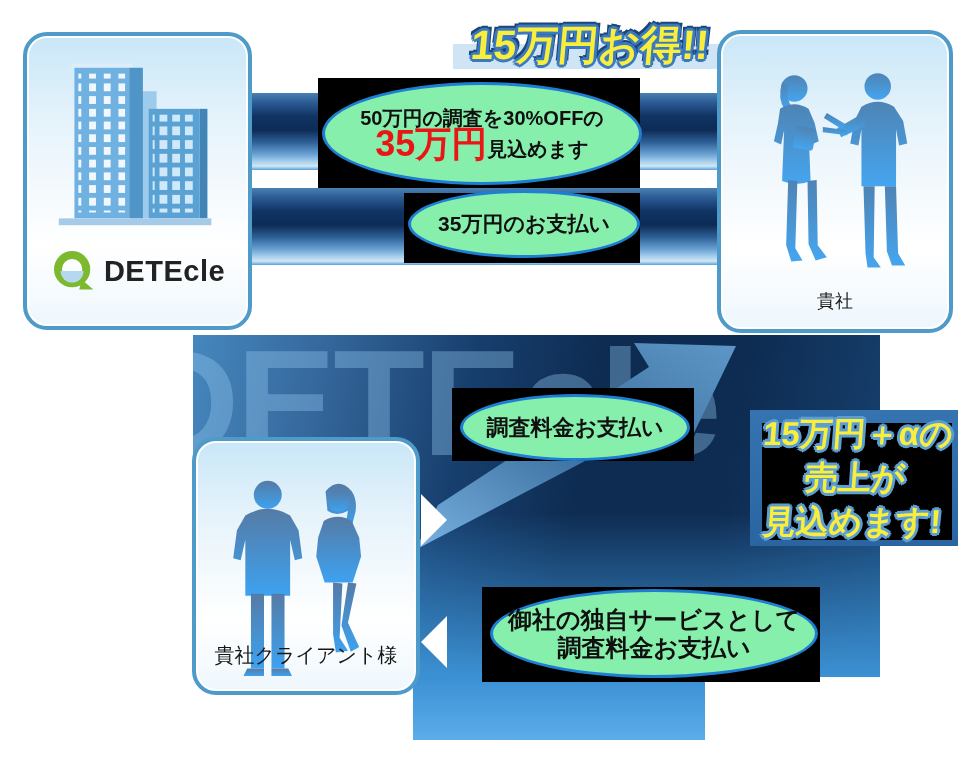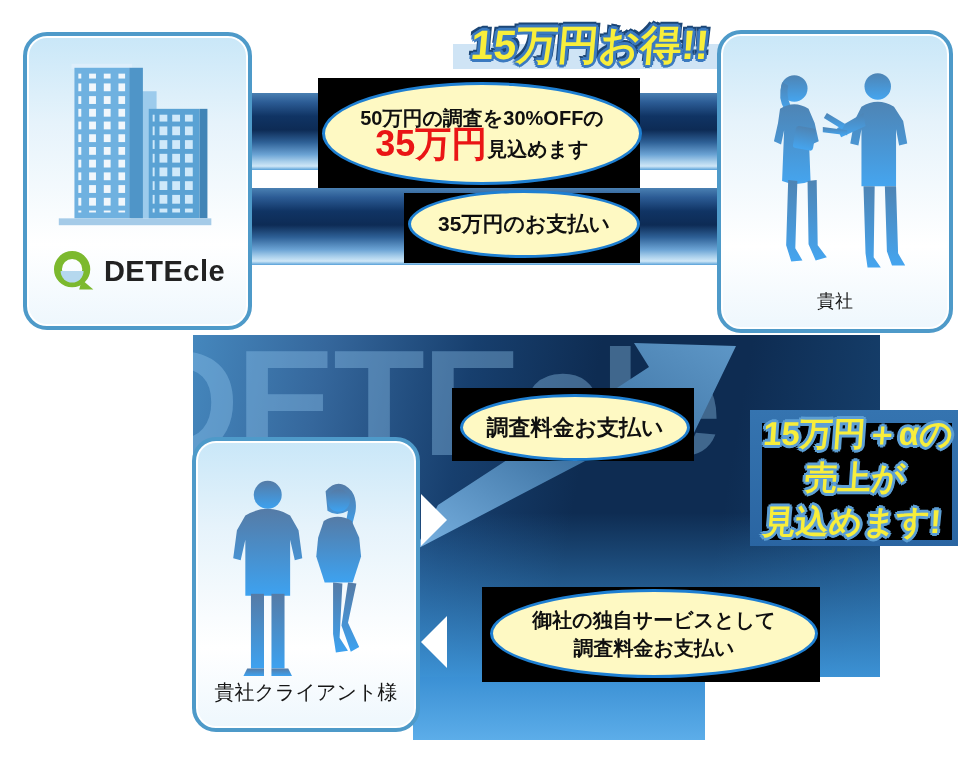--- a/index.html
+++ b/index.html
@@ -30,29 +30,29 @@
   }
   #bar1{top:93px;} #bar2{top:188px;}
   
   .bb{position:absolute;background:#000;z-index:3;}
   #bb1{left:318px;top:78px;width:322px;height:110px;}
   #bb2{left:404px;top:193px;width:236px;height:70px;}
   #bb3{left:452px;top:388px;width:242px;height:73px;}
   #bb4{left:482px;top:587px;width:338px;height:95px;}
   
   .bubble{
-    position:absolute;background:#fef9c3;border:3px solid #1e7fd2;border-radius:50%;
+    position:absolute;background:#86efac;border:3px solid #1e7fd2;border-radius:50%;
     display:flex;flex-direction:column;justify-content:center;align-items:center;
     z-index:4;font-weight:bold;color:#101010;text-align:center;box-sizing:border-box;
   }
   #e1{left:322px;top:82px;width:320px;height:103px;font-size:20px;line-height:26px;}
   #e1 .price{color:#ea1515;font-size:36px;}
   #e2{left:408px;top:190px;width:232px;height:68px;font-size:21px;}
   #e3{left:460px;top:394px;width:230px;height:67px;font-size:22px;}
-  #e4{left:490px;top:589px;width:328px;height:89px;font-size:20px;line-height:28px;}
+  #e4{left:490px;top:589px;width:328px;height:89px;font-size:24px;line-height:28px;}
   
   .toku-band{position:absolute;left:453px;top:44px;width:270px;height:25px;background:#cfe4f5;z-index:2;}
   .toku-text{
     position:absolute;left:471px;top:18px;z-index:6;font-size:41px;font-weight:bold;color:#f8ee3b;
     transform:skewX(-5deg);white-space:nowrap;
     text-shadow:-3px 0 #3b7ac0,3px 0 #3b7ac0,0 -3px #3b7ac0,0 3px #3b7ac0,
       -2px -2px #3b7ac0,2px -2px #3b7ac0,-2px 2px #3b7ac0,2px 2px #3b7ac0,
       0 -5px #1c4676,4px -4px #1c4676,-4px -4px #1c4676;
   }
   .profit-blue{position:absolute;left:750px;top:410px;width:208px;height:136px;z-index:3;
@@ -70,21 +70,21 @@
   #notch-left{left:421px;top:616px;clip-path:polygon(100% 0,0 50%,100% 100%);}
   
   .card{
     position:absolute;box-sizing:border-box;border:4px solid #4e9ac9;border-radius:24px;z-index:7;
     background:linear-gradient(180deg,#c9e7f8 0%,#e6f3fb 30%,#ffffff 72%,#eef7fd 100%);
     box-shadow:inset 0 0 0 2px #fff;
     display:flex;flex-direction:column;align-items:center;
   }
   #card-detecle{left:23px;top:32px;width:229px;height:298px;justify-content:flex-start;padding-top:22px;}
   #card-kisha{left:717px;top:30px;width:236px;height:303px;justify-content:flex-start;padding-top:28px;}
-  #card-client{left:192px;top:437px;width:228px;height:295px;justify-content:flex-start;padding-top:24px;}
+  #card-client{left:192px;top:437px;width:228px;height:258px;justify-content:flex-start;padding-top:24px;}
   .card-label{
     position:absolute;bottom:16px;left:0;right:0;text-align:center;color:#161616;font-weight:normal;
   }
   #card-kisha .card-label{font-size:18px;}
   #card-client .card-label{font-size:20px;bottom:22px;}
   .logo-row{display:flex;align-items:center;gap:8px;margin-top:14px;}
   .logo-word{font-size:29px;font-weight:600;color:#222;letter-spacing:.5px;}
 </style>
 </head>
 <body>

